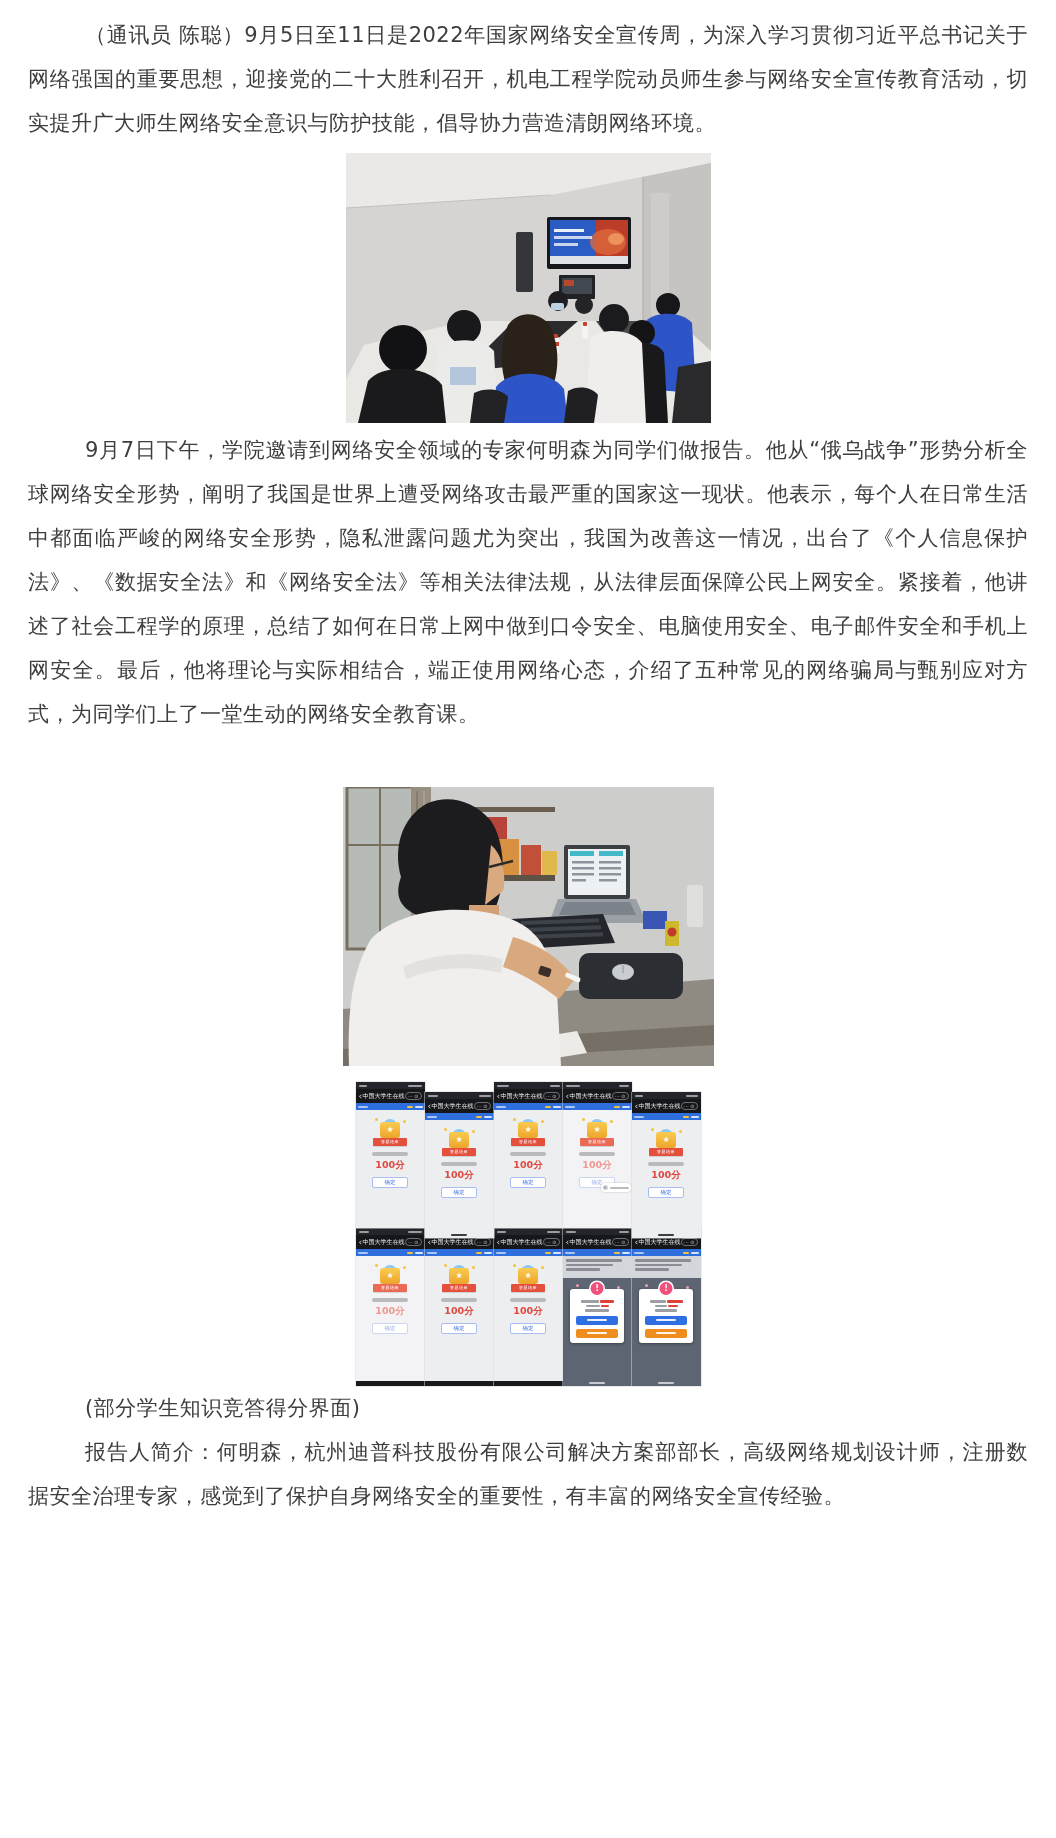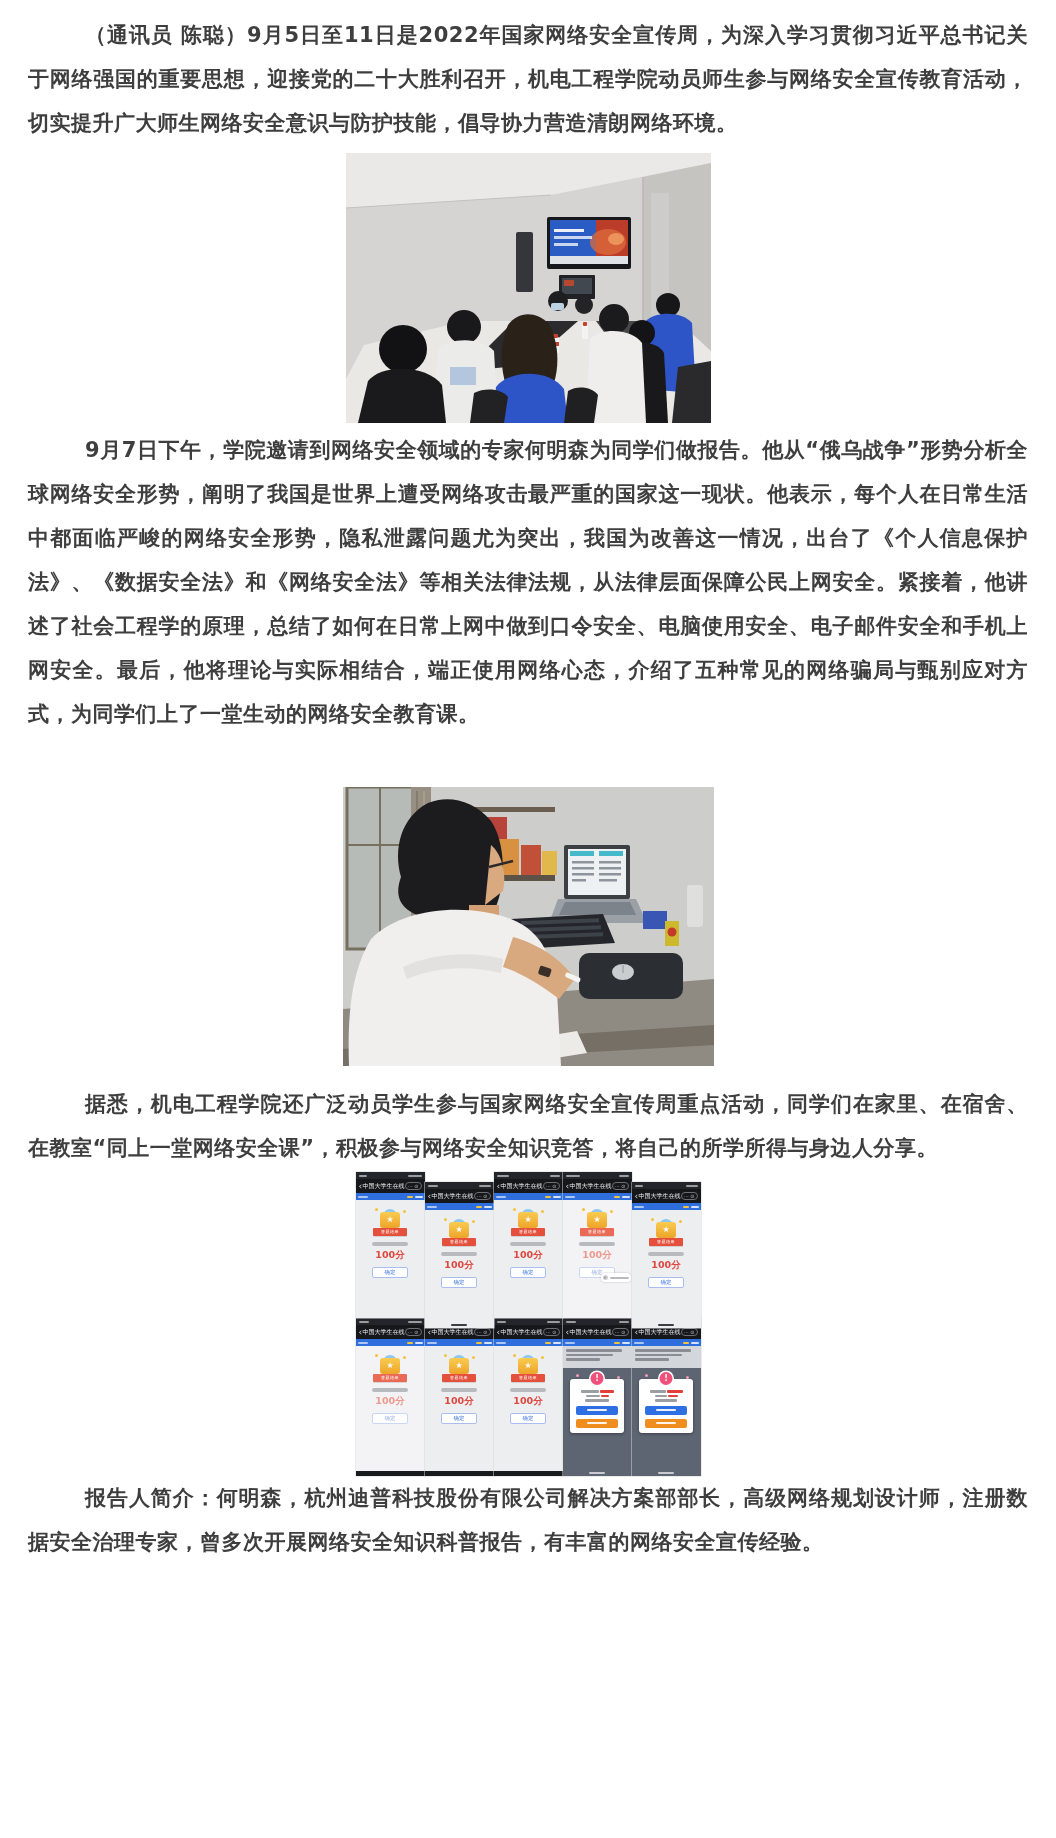--- a/index.html
+++ b/index.html
@@ -3,21 +3,21 @@
 <meta charset="utf-8">
 <style>
   html,body{margin:0;padding:0;}
   body{
     width:1056px;height:1838px;background:#ffffff;overflow:hidden;
     font-family:"DejaVu Sans","Liberation Sans",sans-serif;
   }
   .page{padding:13px 28px 10px 28px;}
   p.para{
     margin:0;font-size:21px;line-height:44px;color:#3e3e3e;
-    text-indent:57px;text-align:justify;letter-spacing:0.5px;font-weight:bold;
+    text-indent:57px;text-align:justify;letter-spacing:0.5px;
   }
   figure{display:block;margin:0 auto;padding:0;}
   .photo{position:relative;overflow:hidden;background:#d7d6d4;}
   #photo1{width:365px;height:270px;margin:8px auto 5px auto;}
   #photo2{width:371px;height:279px;margin:51px auto 16px auto;background:#cdcecb;}
   .caption{
     margin:2px 0 0 0;font-size:21px;line-height:44px;color:#3e3e3e;
     text-align:center;text-indent:0;
   }
 
@@ -261,21 +261,20 @@
       <line x1="146" y1="80" x2="170" y2="74" stroke="#2a2a2a" stroke-width="2.5"></line>
       <rect x="126" y="118" width="30" height="20" fill="#d3a076"></rect>
       <path d="M28,152 C60,120 124,116 168,132 C202,146 208,172 214,204 L218,279 L6,279 C4,220 10,182 28,152 Z" fill="#f0efed"></path>
       <path d="M170,150 C198,158 220,174 232,192 L216,212 C198,198 178,186 160,180 Z" fill="#d8a87e"></path>
       <rect x="196" y="180" width="12" height="9" rx="2" fill="#3a2f28" transform="rotate(18 202 184)"></rect>
       <rect x="222" y="188" width="16" height="5" rx="2" fill="#f4f4f2" transform="rotate(24 230 190)"></rect>
       <path d="M60,180 C90,166 130,164 160,172 L158,186 C126,178 92,180 64,192 Z" fill="#dcdbd8" opacity="0.7"></path>
     </svg>
   </figure>
 
-  <p class="para">据悉，机电工程学院还广泛动员学生参与国家网络安全宣传周重点活动，同学们在家里、在宿舍、在教室“同上一堂网络安全课”，积极参与网络安全知识竞答，将自己的所学所得与身边人分享。</p>
 
   <figure class="collage">
 
     <div class="crow crow1">
 
       <div class="phone">
         <div class="p-status">
             <i style="width:8px"></i>
             <i style="width:14px"></i>
           </div>
@@ -609,16 +608,17 @@
                 <i></i>
               </div>
           </div>
           <div class="ldash"></div>
         </div>
       </div>
 
     </div>
   </figure>
 
-
-  <p class="para">报告人简介：何明森，杭州迪普科技股份有限公司解决方案部部长，高级网络规划设计师，注册数据安全治理专家，曾多次开展网络安全知识科普报告，有丰富的网络安全宣传经验。</p>
+  <p class="para caption">(部分学生知识竞答得分界面)</p>
+
+  <p class="para">报告人简介：何明森，杭州迪普科技股份有限公司解决方案部部长，高级网络规划设计师，注册数据安全治理专家，感觉到了保护自身网络安全的重要性，有丰富的网络安全宣传经验。</p>
 
 </main>
 
 </body></html>

